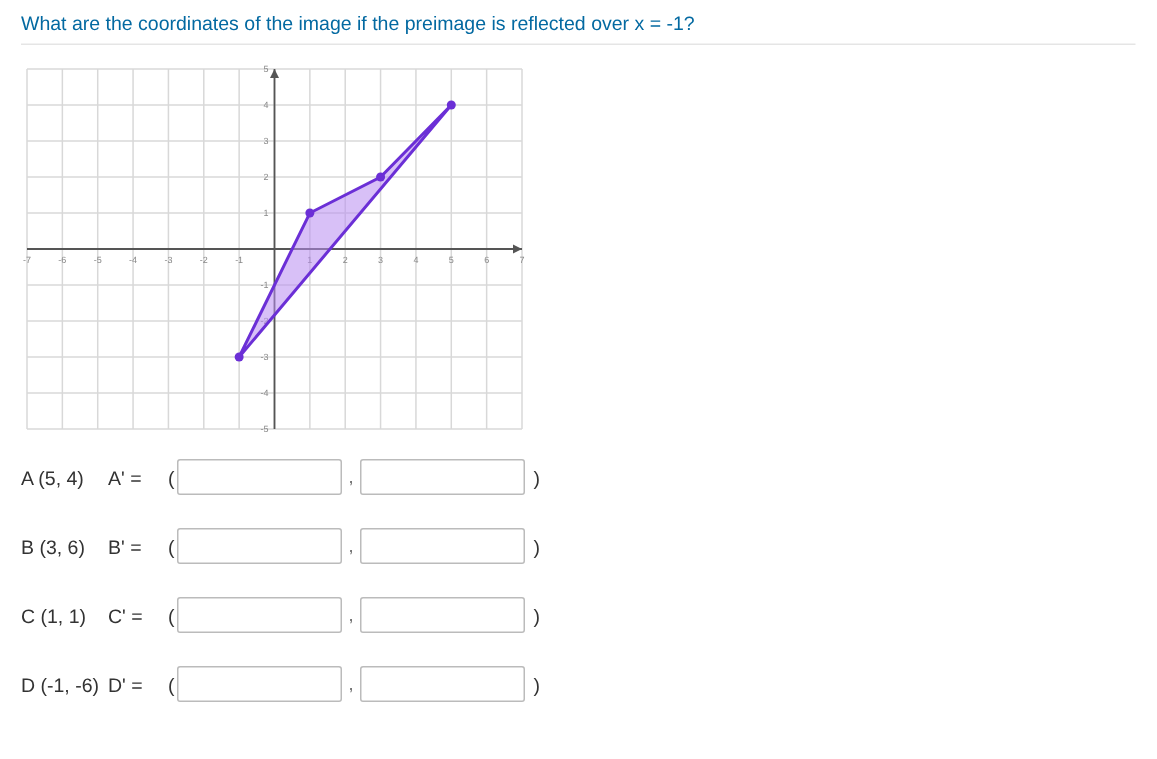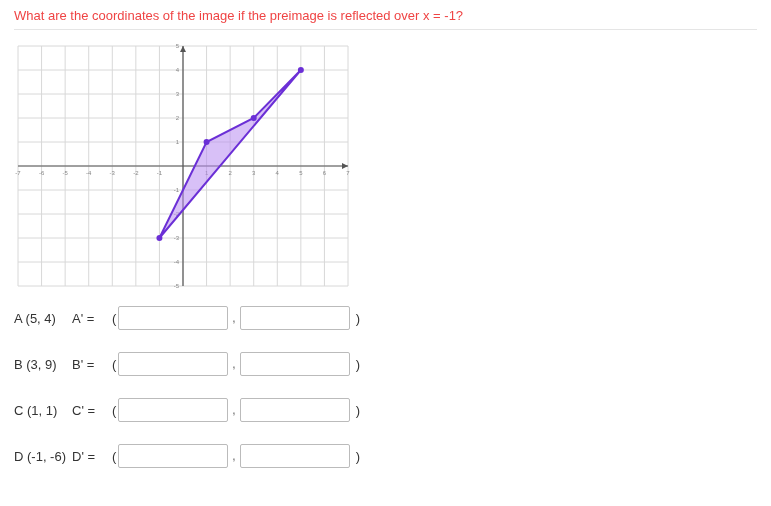--- a/index.html
+++ b/index.html
@@ -9,21 +9,21 @@
     color: #333;
     background: #fff;
   }
   .wrap {
     width: 771px;
     box-sizing: border-box;
     padding: 8px 14px 14px 14px;
   }
   .question {
     font-size: 13px;
-    color: #ef4444;
+    color: #0369a1;
     padding-bottom: 6px;
     border-bottom: 1px solid #e5e5e5;
     margin-bottom: 6px;
   }
   .chart-holder {
     margin-left: -6px;
     margin-bottom: 10px;
   }
   .answers {
     padding-left: 0;
@@ -149,21 +149,21 @@
     <span class="pre-label">A (5, 4)</span>
     <span class="prime-label">A' =</span>
     <span class="open-paren">(</span>
     <input class="field" value="" style="">
     <span class="comma">,</span>
     <input class="field" value="" style="">
     <span class="close-paren">)</span>
   </div>
 
   <div class="row">
-    <span class="pre-label">B (3, 9)</span>
+    <span class="pre-label">B (3, 6)</span>
     <span class="prime-label">B' =</span>
     <span class="open-paren">(</span>
     <input class="field" value="" style="">
     <span class="comma">,</span>
     <input class="field" value="" style="">
     <span class="close-paren">)</span>
   </div>
 
   <div class="row">
     <span class="pre-label">C (1, 1)</span>

